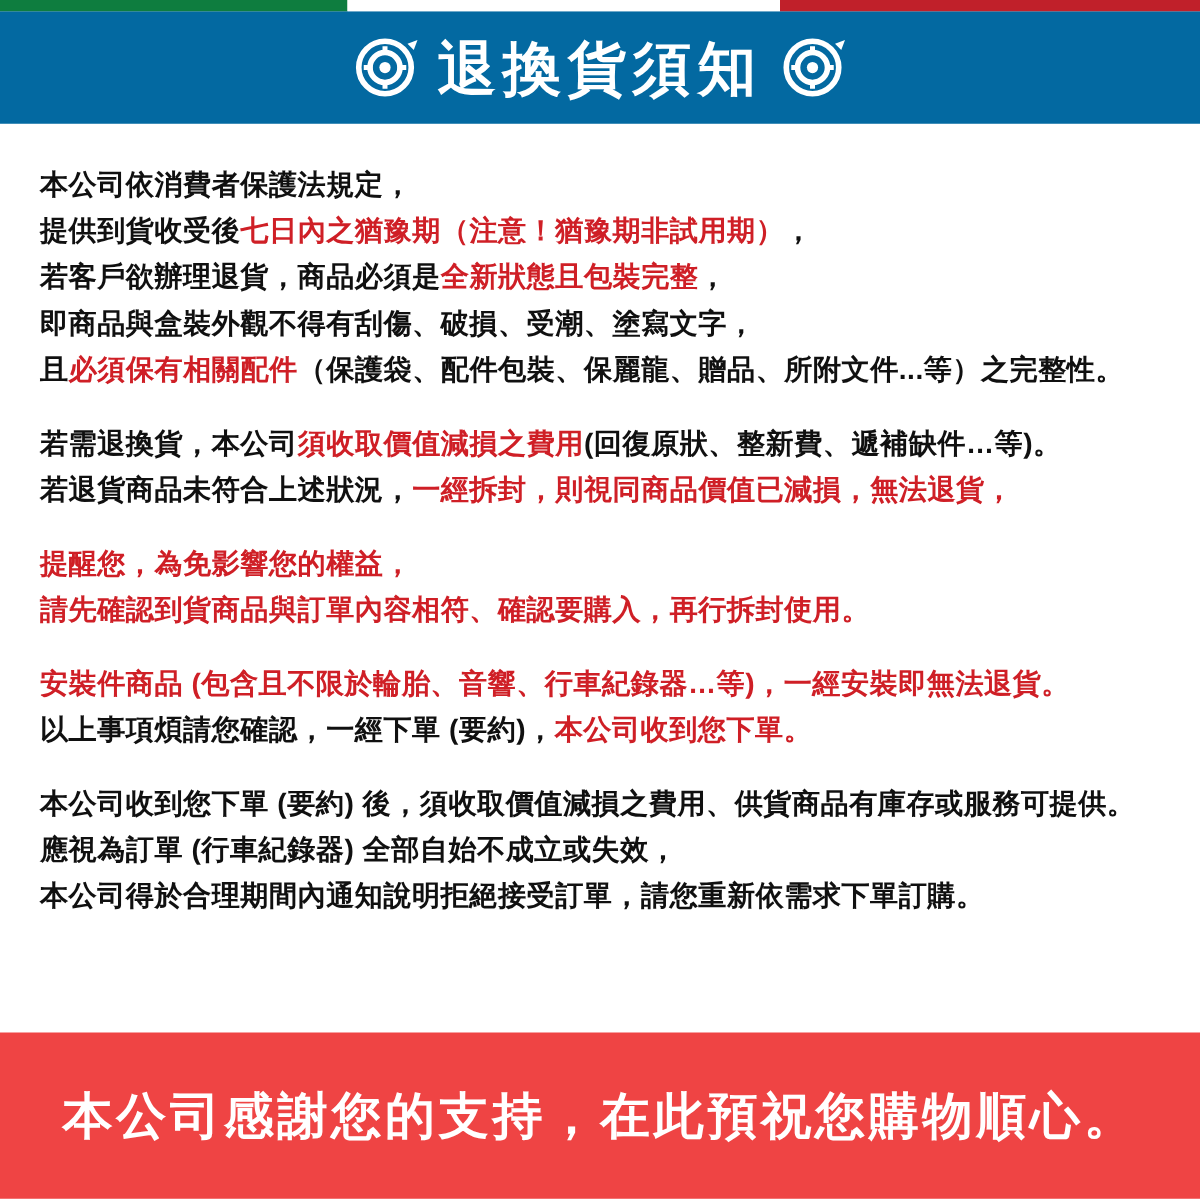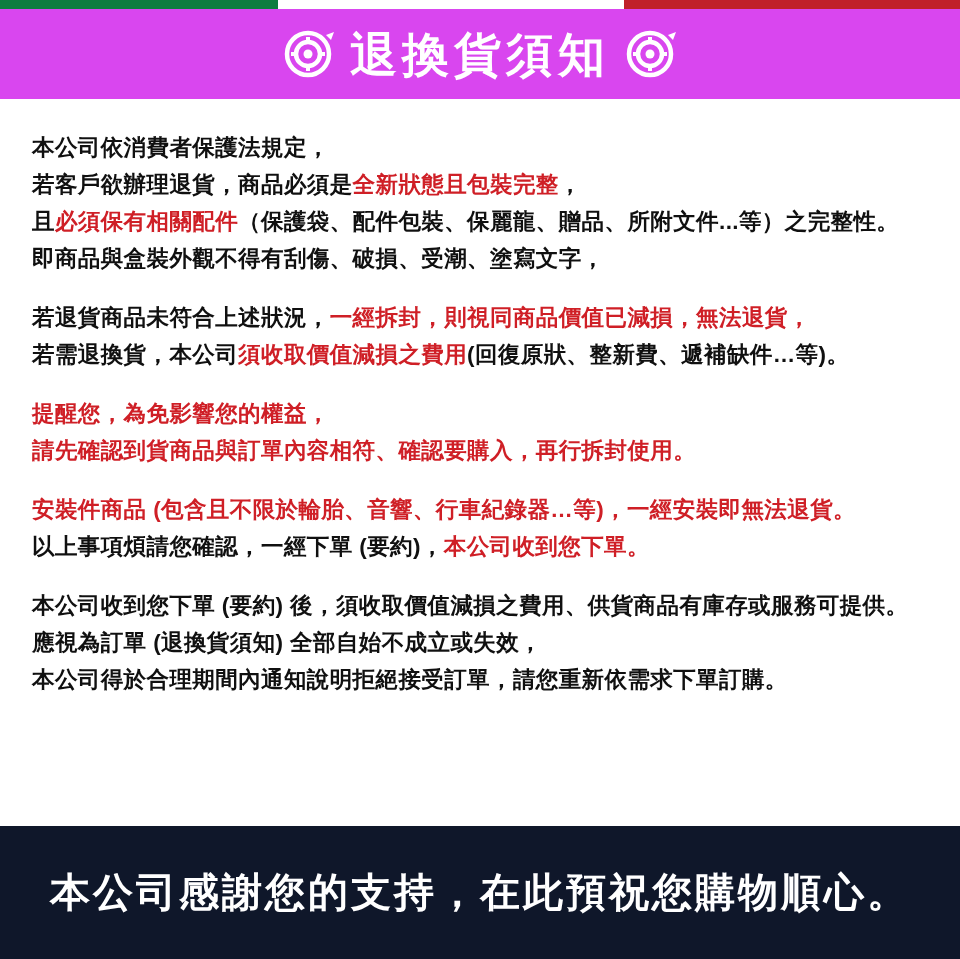--- a/index.html
+++ b/index.html
@@ -29,21 +29,21 @@
   }
   .top-accent .seg {
     height: 100%;
   }
   .seg-green { width: 29%; background: #0e7d3f; }
   .seg-white { width: 36%; background: #ffffff; }
   .seg-red   { width: 35%; background: #c0202a; }
 
   
   .header {
-    background: #d946ef;
+    background: #0369a1;
     height: 90px;
     display: flex;
     align-items: center;
     justify-content: center;
     gap: 14px;
   }
   .header-title {
     color: #ffffff;
     font-size: 47px;
     font-weight: bold;
@@ -78,21 +78,21 @@
     color: #cf1f26;
   }
 
   
   .footer {
     position: absolute;
     left: 0;
     bottom: 0;
     width: 100%;
     height: 133px;
-    background: #0f172a;
+    background: #ef4444;
     display: flex;
     align-items: center;
     justify-content: center;
   }
   .footer-text {
     color: #ffffff;
     font-size: 40px;
     font-weight: bold;
     letter-spacing: 3px;
     white-space: nowrap;
@@ -137,39 +137,40 @@
           <line x1="36" y1="27" x2="43" y2="27"></line>
         </g>
         <path d="M44 8 l8 -3 -3 8 z" fill="#ffffff"></path>
       </svg>
     </span>
   </div>
 
   <div class="content" id="policy-content">
       <div class="para">
         <div class="line"><span>本公司依消費者保護法規定，</span></div>
+        <div class="line"><span>提供到貨收受後</span><span class="hl">七日內之猶豫期（注意！猶豫期非試用期）</span><span>，</span></div>
         <div class="line"><span>若客戶欲辦理退貨，商品必須是</span><span class="hl">全新狀態且包裝完整</span><span>，</span></div>
+        <div class="line"><span>即商品與盒裝外觀不得有刮傷、破損、受潮、塗寫文字，</span></div>
         <div class="line"><span>且</span><span class="hl">必須保有相關配件</span><span>（保護袋、配件包裝、保麗龍、贈品、所附文件...等）之完整性。</span></div>
-        <div class="line"><span>即商品與盒裝外觀不得有刮傷、破損、受潮、塗寫文字，</span></div>
       </div>
       <div class="para">
+        <div class="line"><span>若需退換貨，本公司</span><span class="hl">須收取價值減損之費用</span><span>(回復原狀、整新費、遞補缺件…等)。</span></div>
         <div class="line"><span>若退貨商品未符合上述狀況，</span><span class="hl">一經拆封，則視同商品價值已減損，無法退貨，</span></div>
-        <div class="line"><span>若需退換貨，本公司</span><span class="hl">須收取價值減損之費用</span><span>(回復原狀、整新費、遞補缺件…等)。</span></div>
       </div>
       <div class="para">
         <div class="line"><span class="hl">提醒您，為免影響您的權益，</span></div>
         <div class="line"><span class="hl">請先確認到貨商品與訂單內容相符、確認要購入，再行拆封使用。</span></div>
       </div>
       <div class="para">
         <div class="line"><span class="hl">安裝件商品 (包含且不限於輪胎、音響、行車紀錄器…等)，一經安裝即無法退貨。</span></div>
         <div class="line"><span>以上事項煩請您確認，一經下單 (要約)，</span><span class="hl">本公司收到您下單。</span></div>
       </div>
       <div class="para">
         <div class="line"><span>本公司收到您下單 (要約) 後，須收取價值減損之費用、供貨商品有庫存或服務可提供。</span></div>
-        <div class="line"><span>應視為訂單 (退換貨須知) 全部自始不成立或失效，</span></div>
+        <div class="line"><span>應視為訂單 (行車紀錄器) 全部自始不成立或失效，</span></div>
         <div class="line"><span>本公司得於合理期間內通知說明拒絕接受訂單，請您重新依需求下單訂購。</span></div>
       </div>
     </div>
 
   <div class="footer">
     <span class="footer-text">本公司感謝您的支持，在此預祝您購物順心。</span>
   </div>
 
 </div>
 

